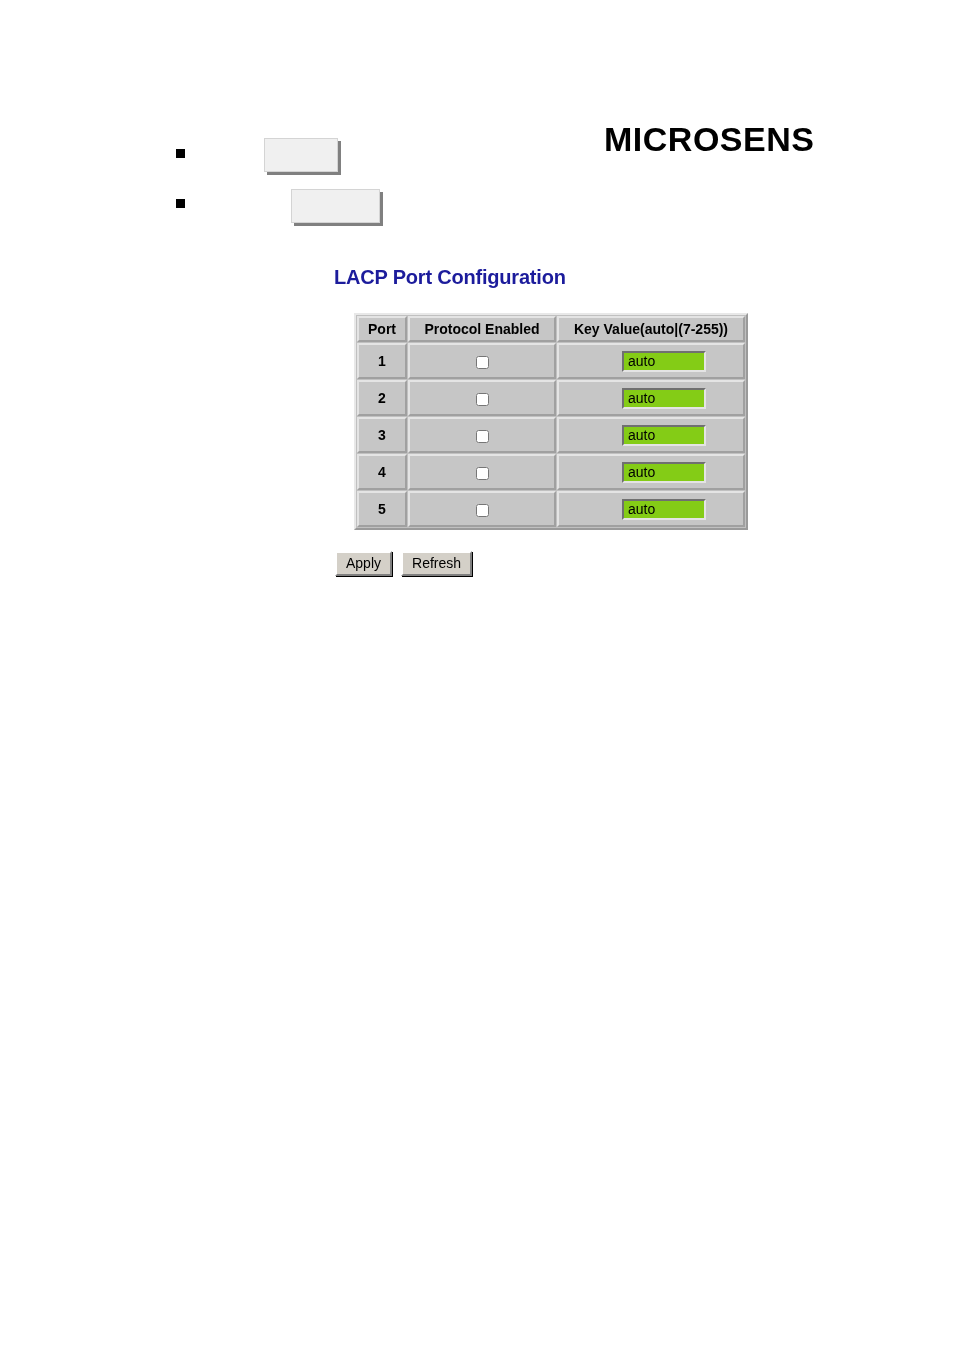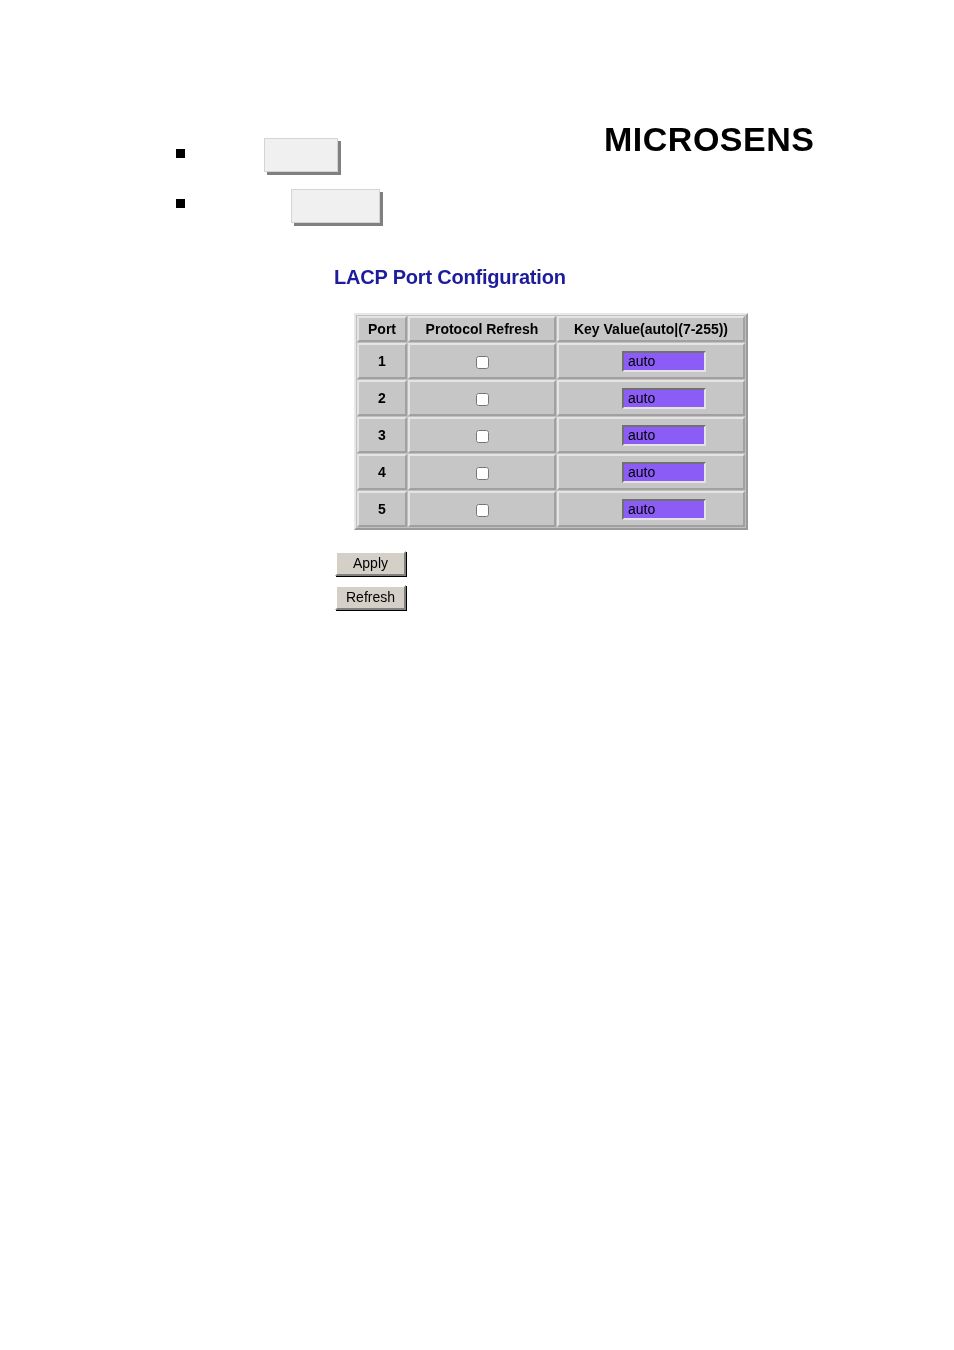--- a/index.html
+++ b/index.html
@@ -134,21 +134,21 @@
     padding: 0;
     margin: 0;
     outline: none;
   }
 
   
   .txt {
     width: 84px;
     height: 21px;
     box-sizing: border-box;
-    background: #8b5cf6;
+    background: #84cc16;
     border: 2px solid;
     border-color: #707070 #e4e4e4 #e4e4e4 #707070;
     font-family: "Liberation Sans", sans-serif;
     font-size: 14px;
     font-weight: normal;
     color: #000000;
     padding: 0 2px 0 4px;
     margin: 0;
     text-align: left;
     outline: none;
@@ -162,21 +162,20 @@
     box-sizing: border-box;
   }
 
   
   .button-bar {
     position: absolute;
     left: 335px;
     top: 551px;
     display: flex;
     gap: 9px;
-    flex-direction: column;
   }
   .btn {
     font-family: "Liberation Sans", sans-serif;
     font-size: 14px;
     color: #000000;
     background: #d4d0c8;
     border: 2px solid;
     border-color: #ffffff #808080 #808080 #ffffff;
     padding: 2px 9px 3px 9px;
     height: 25px;
@@ -202,21 +201,21 @@
   <span class="blank-box"></span>
 </div>
 
 <div class="page-heading">LACP Port Configuration</div>
 
 <div class="table-wrap">
   <table class="cfg">
     <thead>
       <tr>
         <th class="col-port">Port</th>
-        <th class="col-proto">Protocol Refresh</th>
+        <th class="col-proto">Protocol Enabled</th>
         <th class="col-key">Key Value(auto|(7-255))</th>
       </tr>
     </thead>
     <tbody>
       <tr>
         <td class="col-port">1</td>
         <td class="col-proto">
           <input type="checkbox" class="chk" style="">
         </td>
         <td class="col-key">

